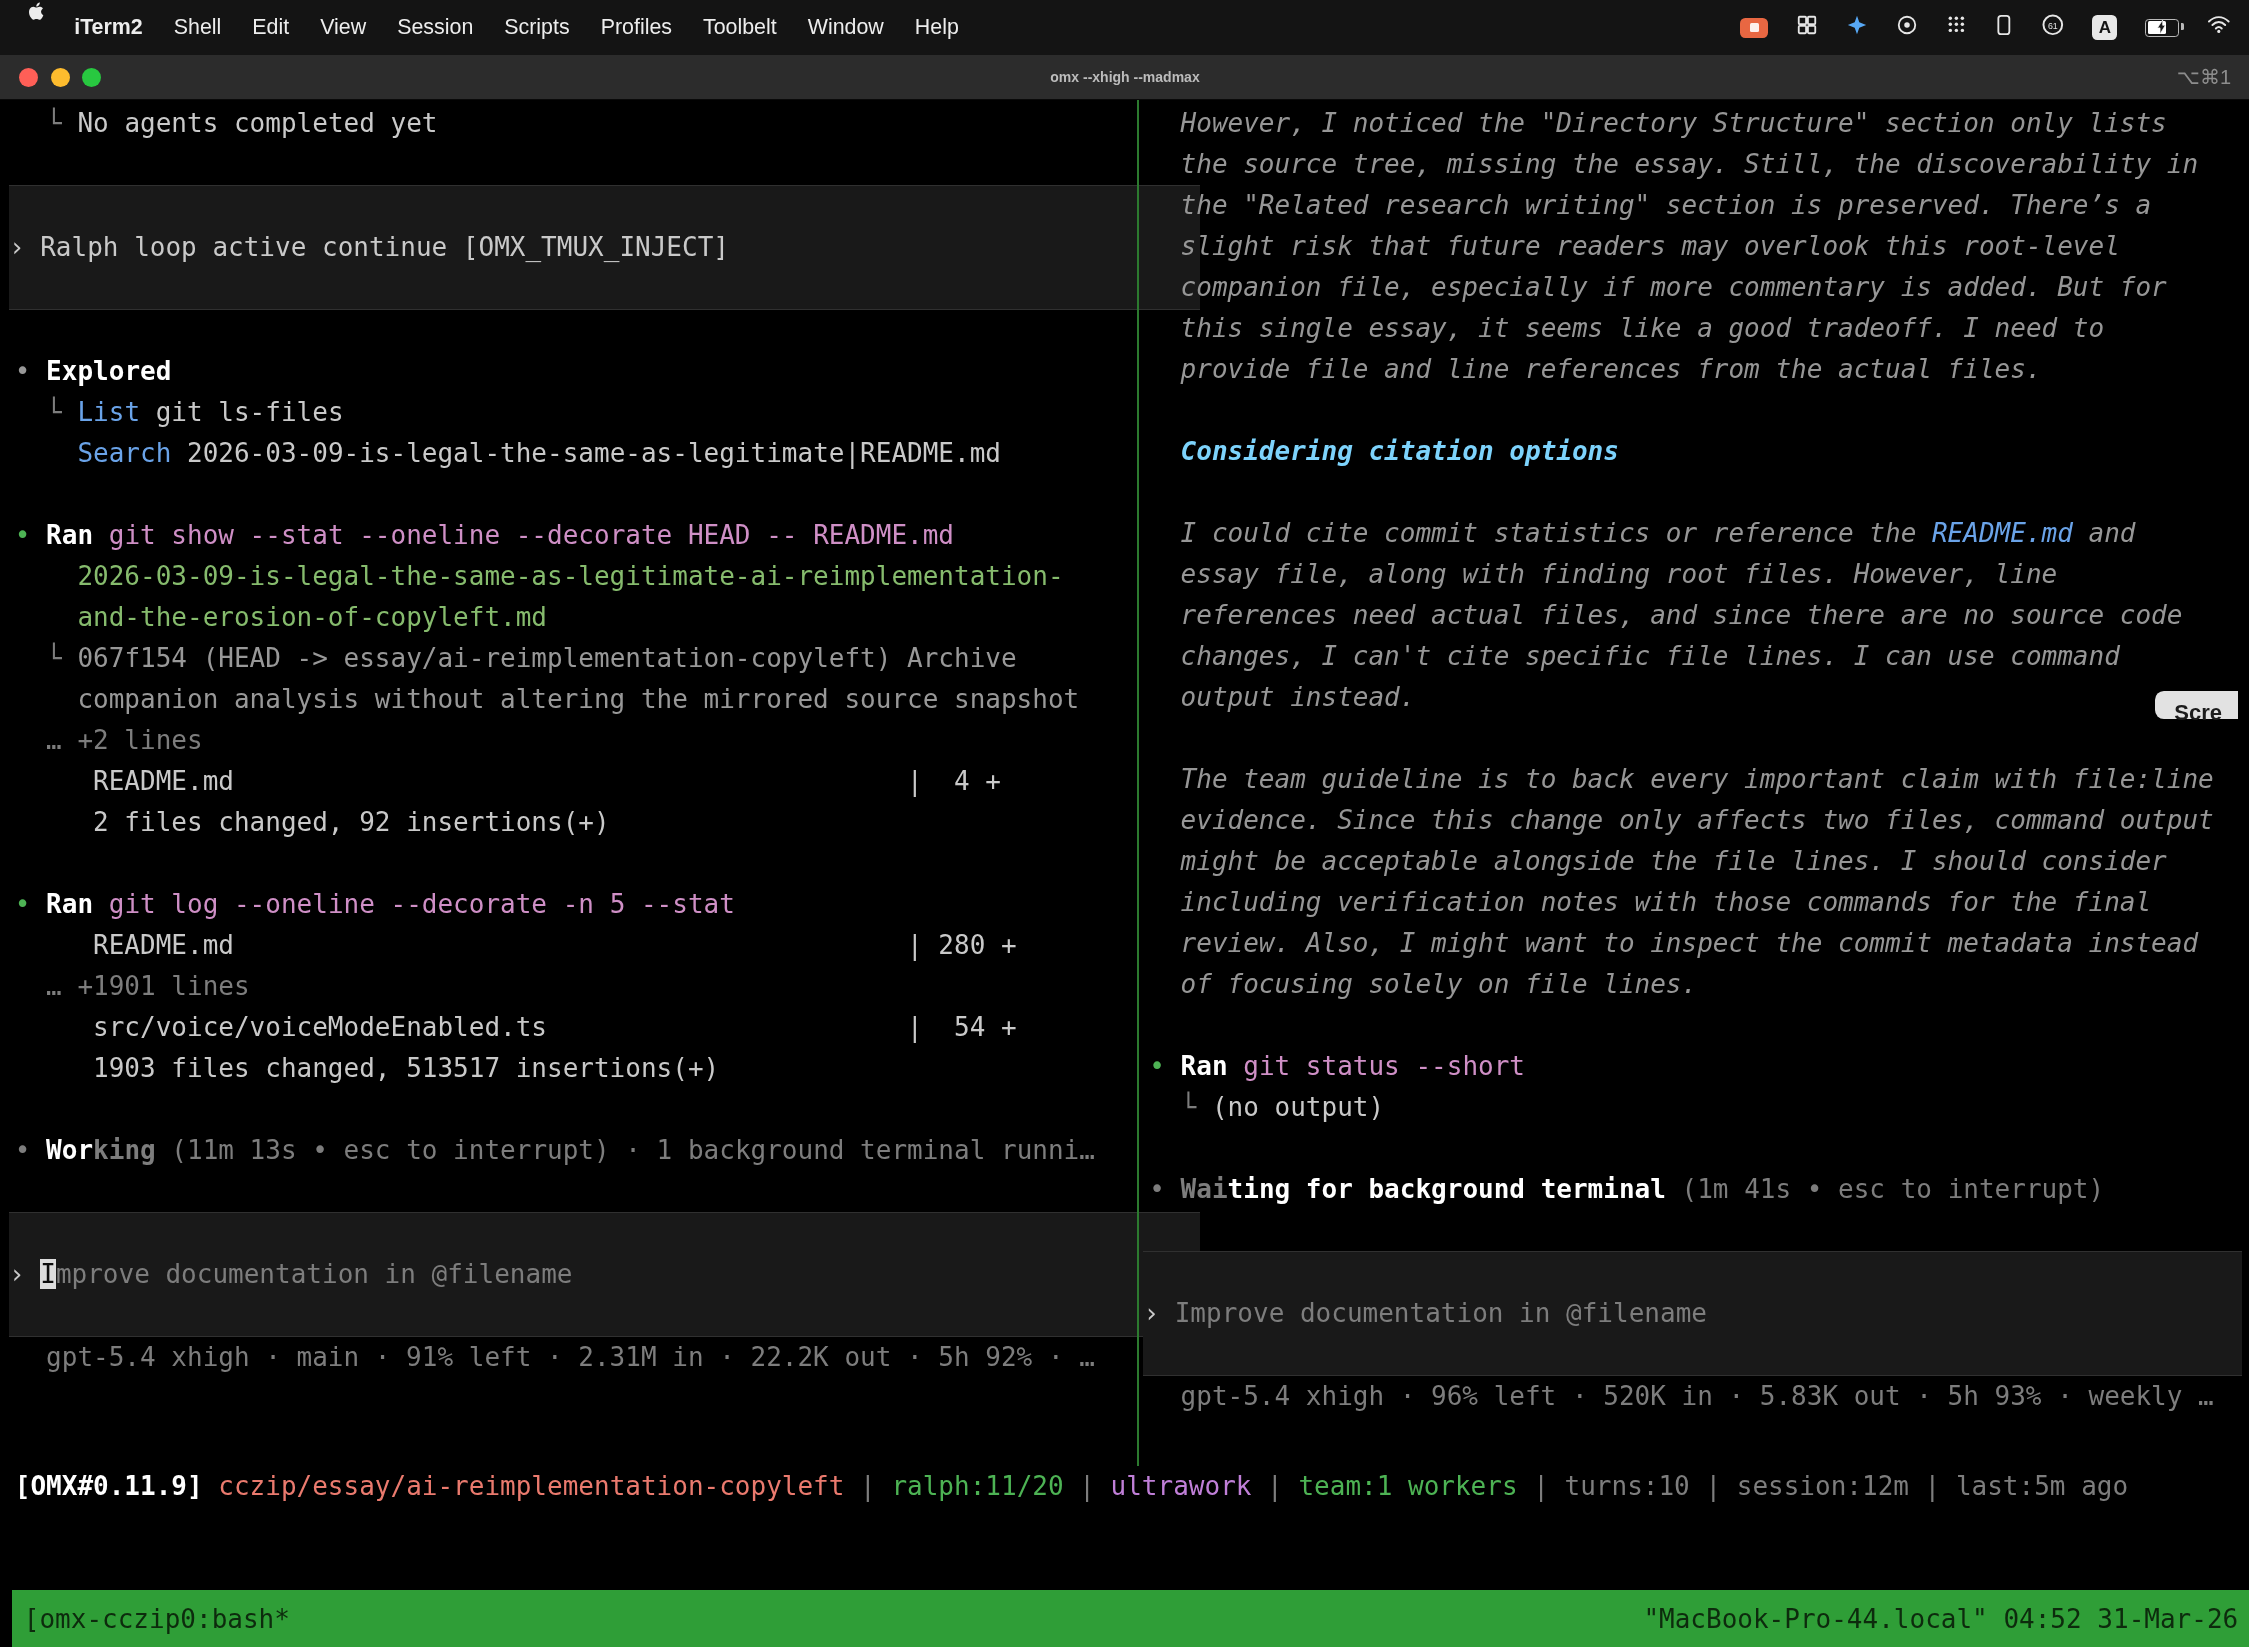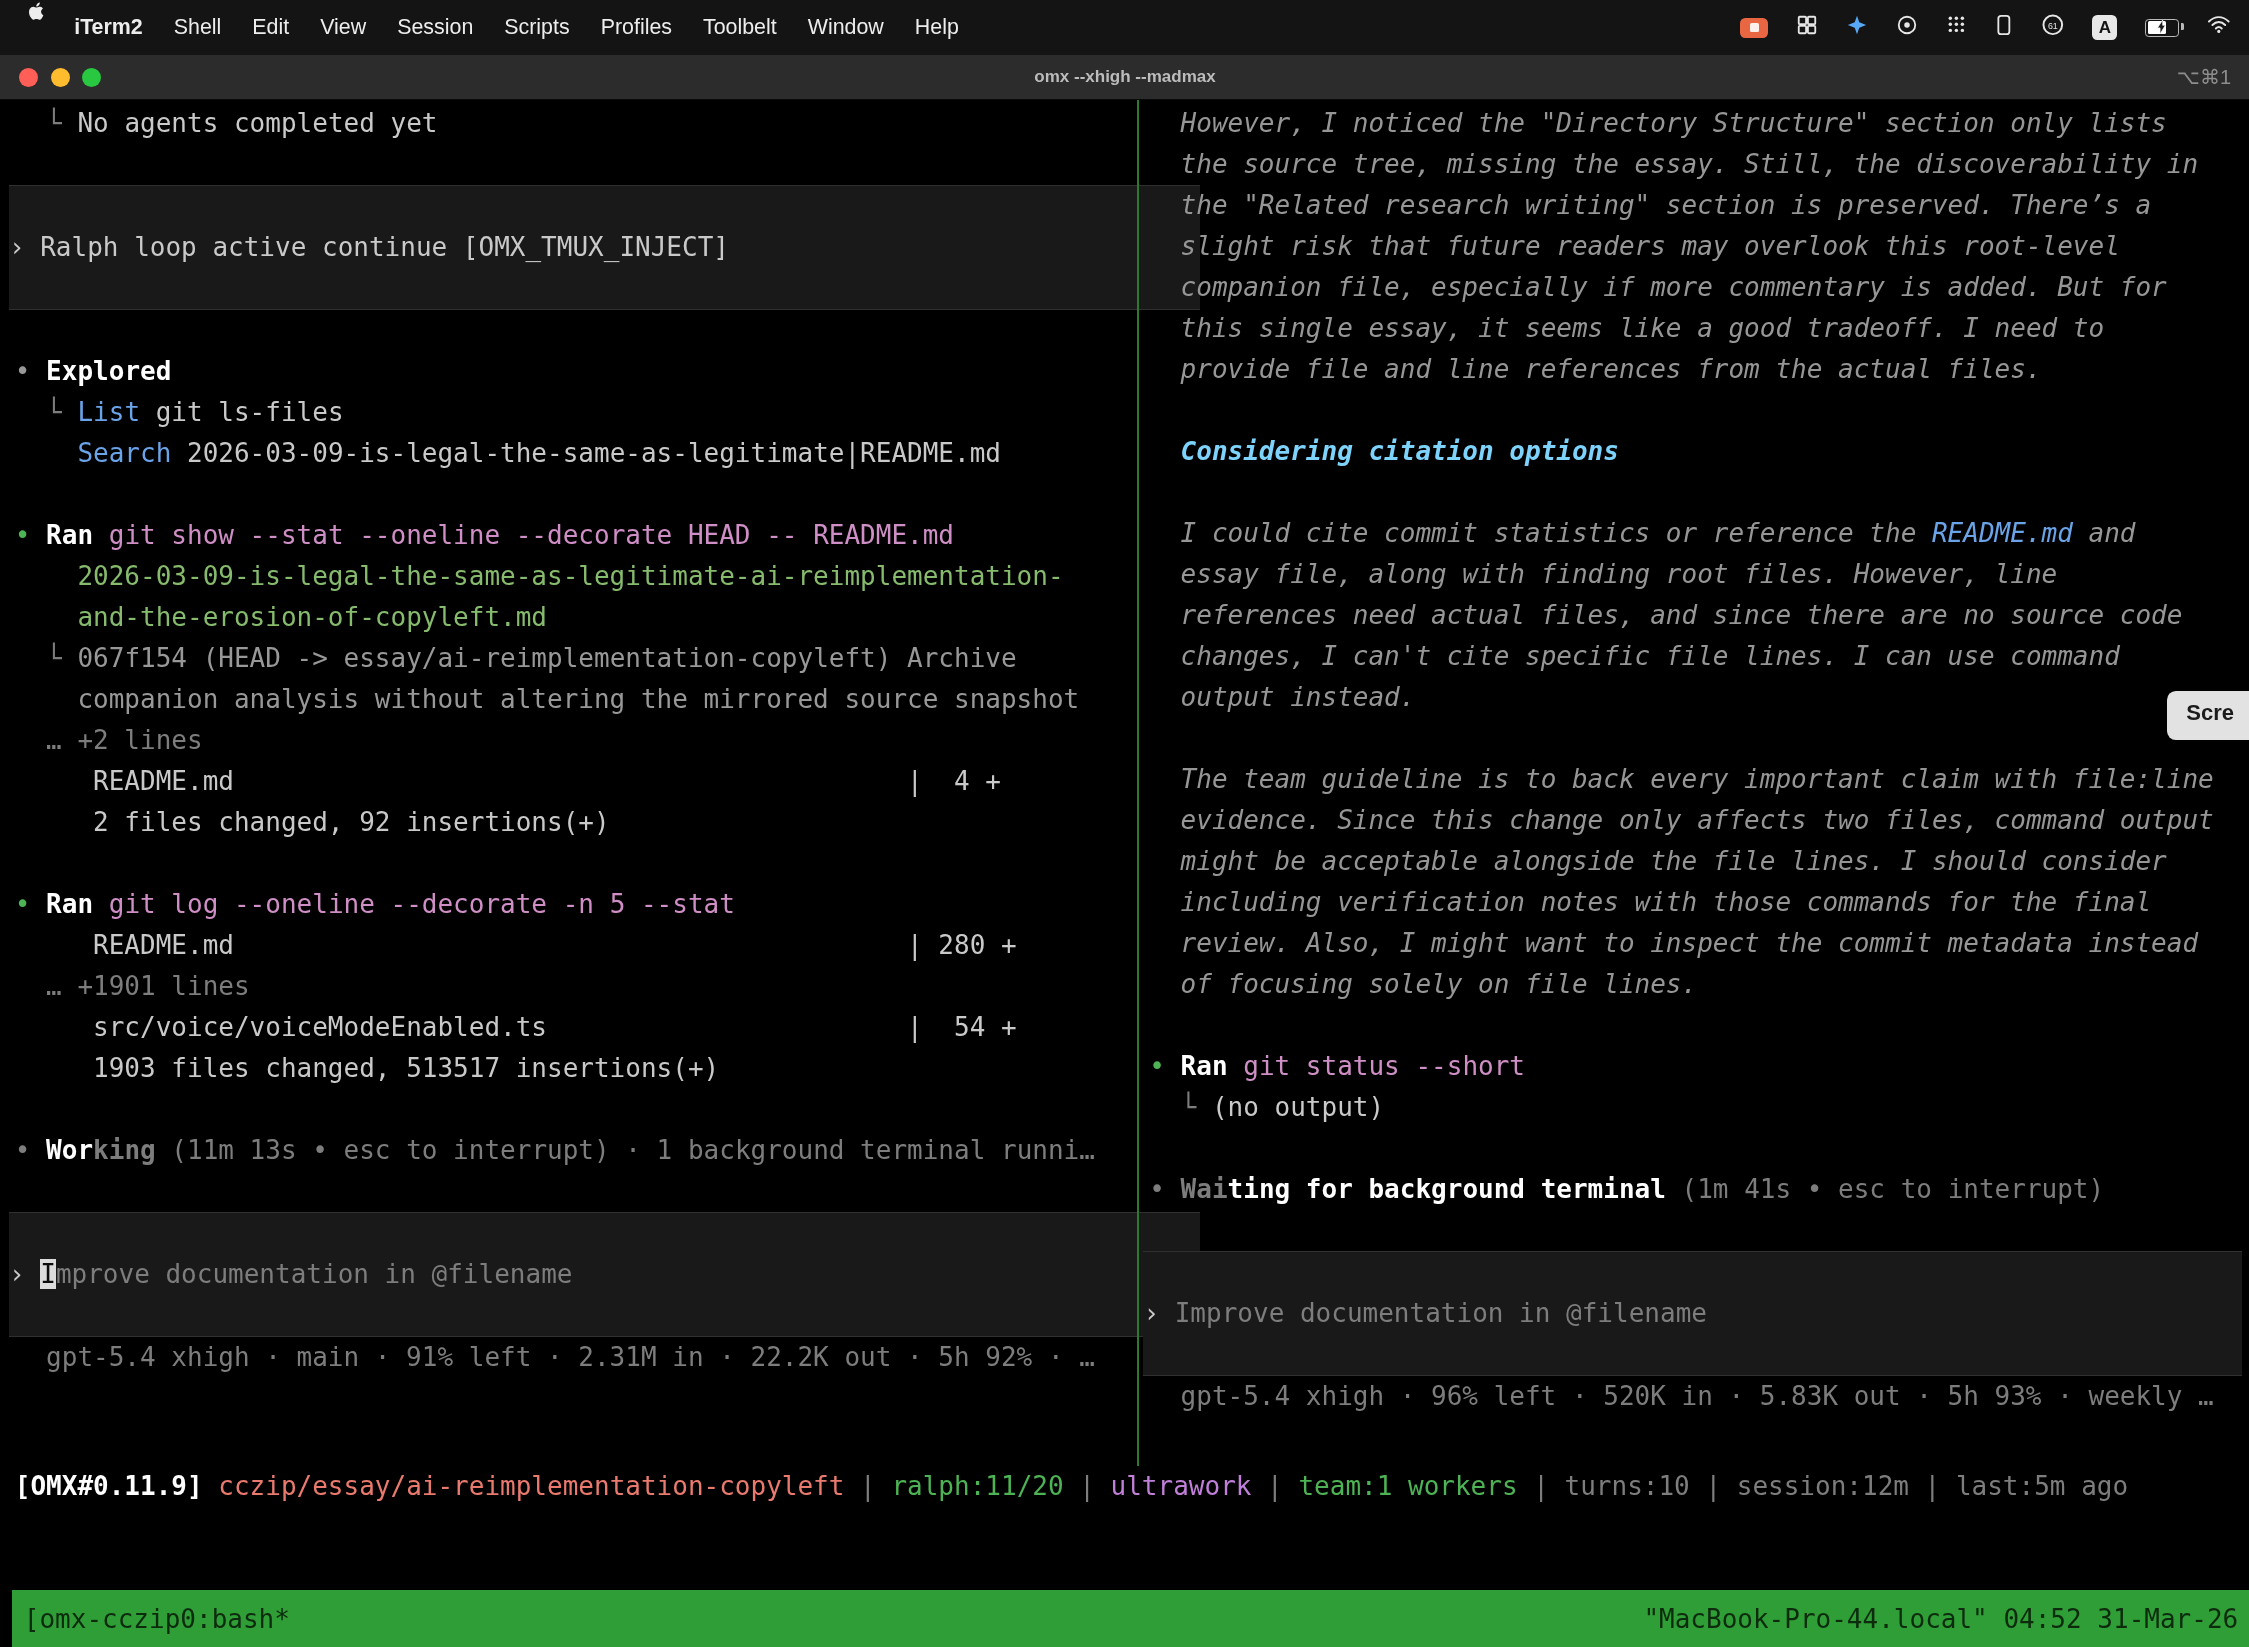--- a/index.html
+++ b/index.html
@@ -27,21 +27,21 @@
   .batt-fill{position:absolute;left:1.5px;top:1.5px;bottom:1.5px;width:17.7px;background:#fff;border-radius:1.5px;}
   .bolt{position:absolute;left:10.3px;top:0.7px;}
 
   
   .title-bar{position:absolute;top:55px;left:0;right:0;height:44px;background:#2c2c2c;
     border-bottom:0.7px solid #090909;z-index:20;}
   .lights{position:absolute;left:19px;top:12.5px;display:flex;gap:12.5px;}
   .light{width:19px;height:19px;border-radius:50%;}
   .light.red{background:#ff5f57;}.light.yellow{background:#febc2e;}.light.green{background:#28c840;}
   .wtitle{text-align:center;line-height:44px;color:#bcbcbc;
-    font-family:"Liberation Sans",sans-serif;font-size:17px;font-weight:bold;}
+    font-family:"Liberation Sans",sans-serif;font-size:14px;font-weight:bold;}
   .wshortcut{position:absolute;right:19px;top:0;line-height:44px;color:#8d8d8d;
     font-family:"Liberation Sans",sans-serif;font-size:20px;}
 
   
   .term{position:absolute;top:99px;left:0;right:0;bottom:0;background:#000;}
   .pane{position:absolute;top:0;box-sizing:border-box;}
   .pane.left{left:0;width:1208px;padding:4.4px 0 0 14.8px;}
   .pane.right{left:1139px;right:0;padding:4.4px 0 0 10.3px;}
   .divider{position:absolute;left:1137px;top:0;width:2.2px;height:1367px;background:#2c7a2f;}
 
@@ -64,21 +64,21 @@
 
   .tblock{background:#191919;border-top:0.7px solid #303030;border-bottom:0.7px solid #303030;
     padding:41px 0;margin:0 8px 0 -5.9px;}
   .statusline{padding-left:2ch;color:#7d7d7d;}
 
   .omx{position:absolute;left:14.8px;top:1367px;right:0;}
   .tmux{position:absolute;left:12px;right:0;bottom:0;height:58px;background:#2f9e37;color:#0d2b0d;
     display:flex;justify-content:space-between;align-items:center;padding:0 11.8px;
     font-size:26px;white-space:pre;}
 
-  .toast{position:absolute;top:691px;right:0;height:49px;line-height:43px;z-index:40;
+  .toast{position:absolute;top:691px;right:12px;height:28px;line-height:43px;z-index:40;
     padding:0 16px 0 19px;background:#e2e2e2;color:#1c1c1c;border-radius:8.9px 0 0 8.9px;
     font-family:"Liberation Sans",sans-serif;font-size:22px;font-weight:bold;}
 </style>
 </head>
 <body>
 
 <div class="screen">
 
   <div class="menu-bar">
     <div class="mb-left">

